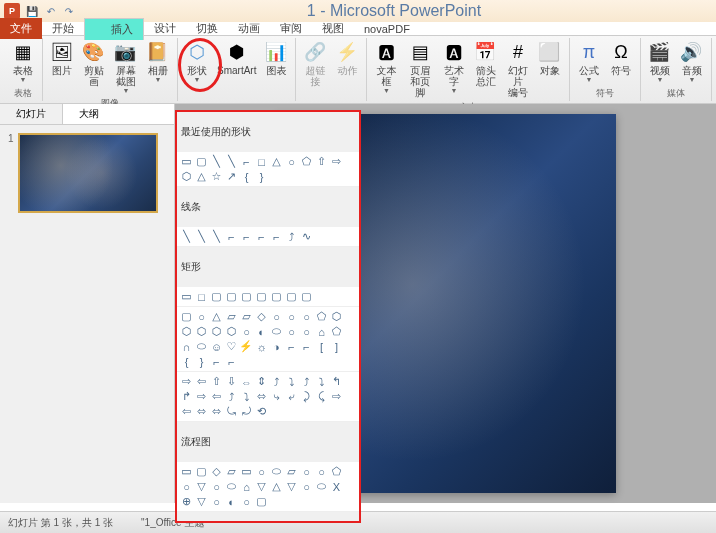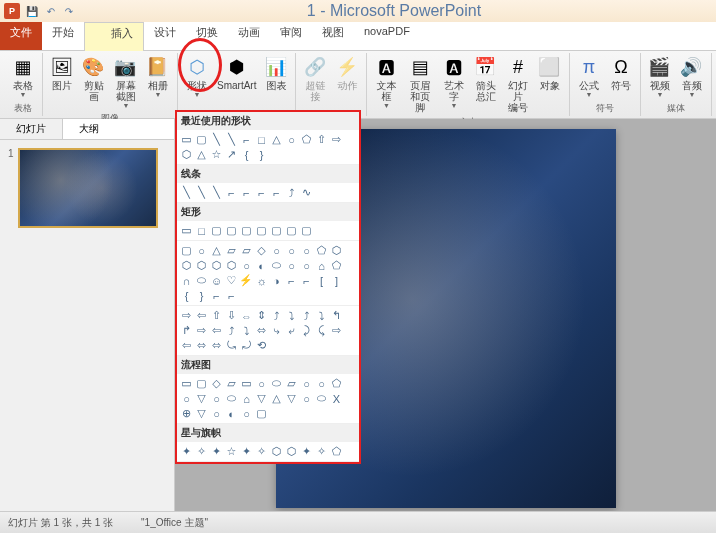--- a/index.html
+++ b/index.html
@@ -4,24 +4,24 @@
   <style>
     * { margin: 0; padding: 0; box-sizing: border-box; font-family: "Microsoft YaHei", sans-serif; }
     body { width: 716px; height: 533px; background: #fff; font-size: 11px; overflow: hidden; position: relative; }
     
     .title-bar { height: 22px; background: linear-gradient(#fdf2e3, #f8e8d0); display: flex; align-items: center; padding: 0 4px; }
     .app-icon { width: 16px; height: 16px; background: #d04a28; border-radius: 2px; color: #fff; font-size: 9px; font-weight: bold; text-align: center; line-height: 16px; }
     .qat { display: flex; gap: 4px; margin-left: 6px; }
     .qat span { width: 14px; height: 14px; display: inline-flex; align-items: center; justify-content: center; color: #5a7ba5; font-size: 10px; }
     .title-text { flex: 1; text-align: center; color: #5a7ba5; font-size: 16px; }
     
-    .tabs { height: 29px; background: #fff; display: flex; border-bottom: 1px solid #ccc; }
+    .tabs { height: 14px; background: #fff; display: flex; border-bottom: 1px solid #ccc; align-items: center; }
     .tab { padding: 3px 10px; font-size: 11px; color: #444; cursor: pointer; }
     .tab.file { background: #c4401c; color: #fff; }
-    .tab.active { background: #fef9c3; border: 1px solid #ccc; border-bottom: none; margin-bottom: -1px; padding-left: 26px; }
+    .tab.active { background: #5eead4; border: 1px solid #ccc; border-bottom: none; margin-bottom: -1px; padding-left: 26px; }
     
     .ribbon { height: 68px; background: linear-gradient(#f7f7f7, #eaeaea); border-bottom: 1px solid #ccc; display: flex; padding: 2px 4px; }
     .ribbon-group { display: flex; flex-direction: column; align-items: center; border-right: 1px solid #d0d0d0; padding: 0 4px; }
     .ribbon-items { display: flex; gap: 2px; flex: 1; }
     .ribbon-item { display: flex; flex-direction: column; align-items: center; justify-content: flex-start; padding: 2px 3px; cursor: pointer; border-radius: 2px; }
     .ribbon-icon { width: 24px; height: 24px; display: flex; align-items: center; justify-content: center; font-size: 18px; }
     .ribbon-label { font-size: 10px; color: #444; margin-top: 1px; line-height: 11px; text-align: center; }
     .group-label { font-size: 9px; color: #666; padding: 1px 0; }
     .dropdown-arrow { font-size: 7px; color: #666; }
     
@@ -34,21 +34,21 @@
     .panel-tab { padding: 3px 16px; font-size: 10px; cursor: pointer; }
     .panel-tab.active { background: #f0f0f0; border-right: 1px solid #ccc; }
     .slide-thumb-area { padding: 8px; }
     .slide-thumb { display: flex; }
     .slide-num { font-size: 10px; color: #666; margin-right: 4px; }
     .thumb { width: 140px; height: 80px; border: 2px solid #d4a84b; background: linear-gradient(135deg, #1a2d4a 0%, #2a4570 30%, #3a5a90 50%, #2a4570 70%, #1a2d4a 100%); position: relative; overflow: hidden; }
     .thumb::before { content: ""; position: absolute; inset: 0; background: radial-gradient(circle at 30% 40%, rgba(200,180,150,0.4), transparent 50%), radial-gradient(circle at 60% 50%, rgba(180,160,140,0.3), transparent 40%); }
     
     .shapes-panel { position: absolute; top: 110px; left: 175px; width: 186px; background: #fff; border: 2px solid #e62020; z-index: 50; font-size: 10px; max-height: 413px; overflow: hidden; }
     .shapes-section { border-bottom: 1px solid #eee; }
-    .shapes-header { background: #f0f0f0; padding: 2px 4px; font-weight: bold; font-size: 10px; color: #333; }
+    .shapes-header { background: #f0f0f0; padding: 13px 4px; font-weight: normal; font-size: 10px; color: #333; }
     .shapes-grid { display: flex; flex-wrap: wrap; padding: 2px; }
     .shape-item { width: 15px; height: 15px; display: inline-flex; align-items: center; justify-content: center; font-size: 11px; color: #4a6a8a; cursor: pointer; }
     
     .slide-area { flex: 1; background: #b0b0b0; display: flex; align-items: center; justify-content: center; padding: 10px; }
     .slide-canvas { width: 100%; height: 100%; max-width: 340px; max-height: 380px; background: linear-gradient(135deg, #0f1f3a 0%, #1a3560 25%, #2a4a80 45%, #1a3560 70%, #0f1f3a 100%); position: relative; overflow: hidden; box-shadow: 0 2px 8px rgba(0,0,0,0.3); }
     .slide-canvas::before { content: ""; position: absolute; inset: 0; background: radial-gradient(ellipse at 40% 45%, rgba(220,200,170,0.3), transparent 60%); }
     .slide-canvas::after { content: ""; position: absolute; inset: 0; background-image: radial-gradient(circle, #fff 0.5px, transparent 0.5px); background-size: 8px 8px; opacity: 0.3; }
     
     .status-bar { position: absolute; bottom: 0; left: 0; right: 0; height: 22px; background: linear-gradient(#f0f0f0, #e0e0e0); border-top: 1px solid #ccc; display: flex; align-items: center; padding: 0 8px; font-size: 10px; color: #555; gap: 28px; }
   </style>

